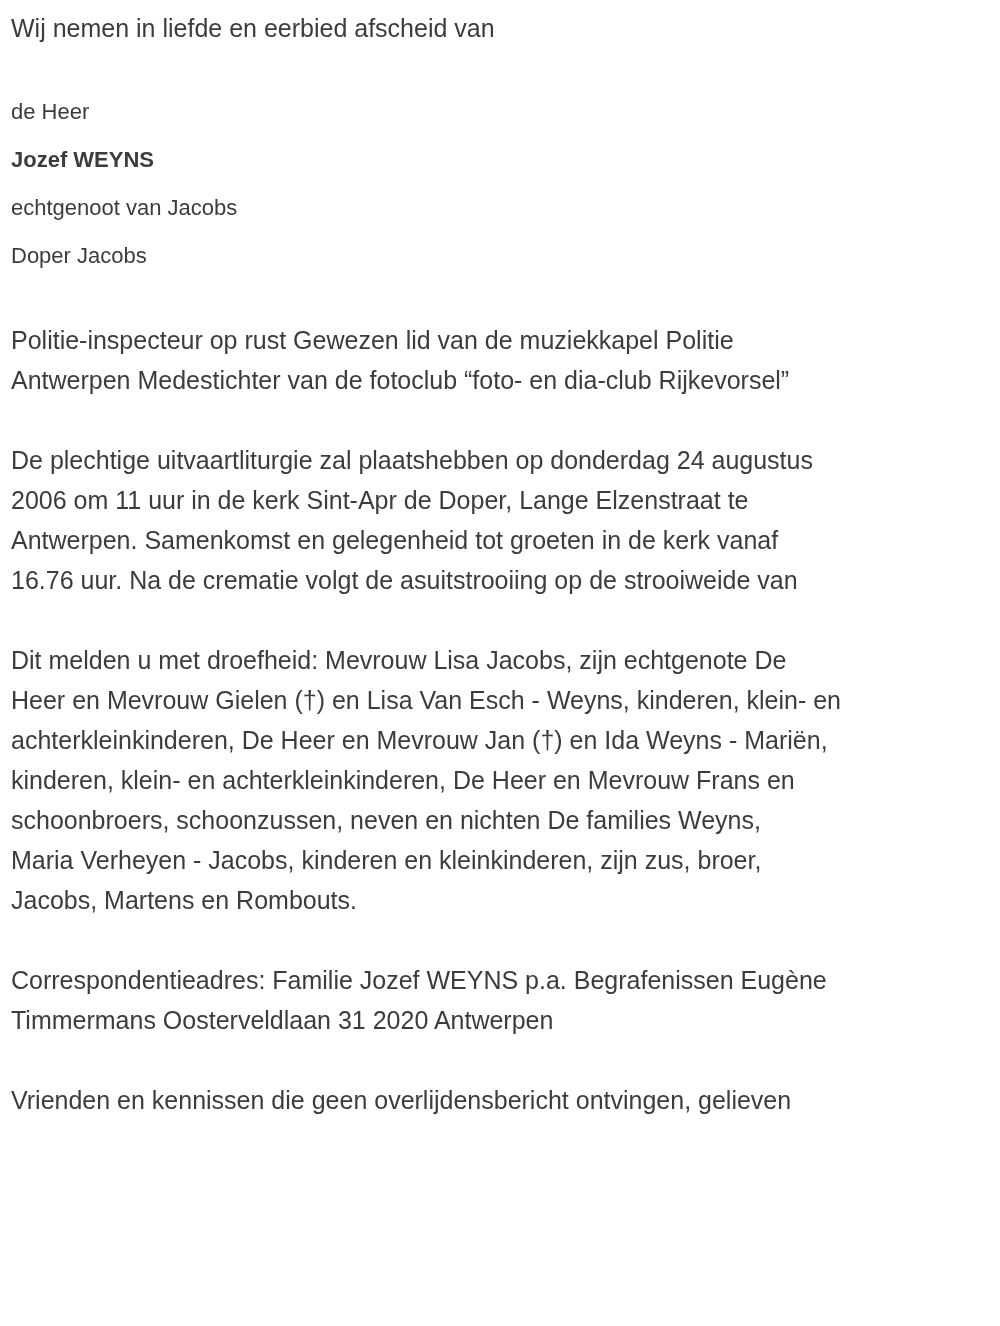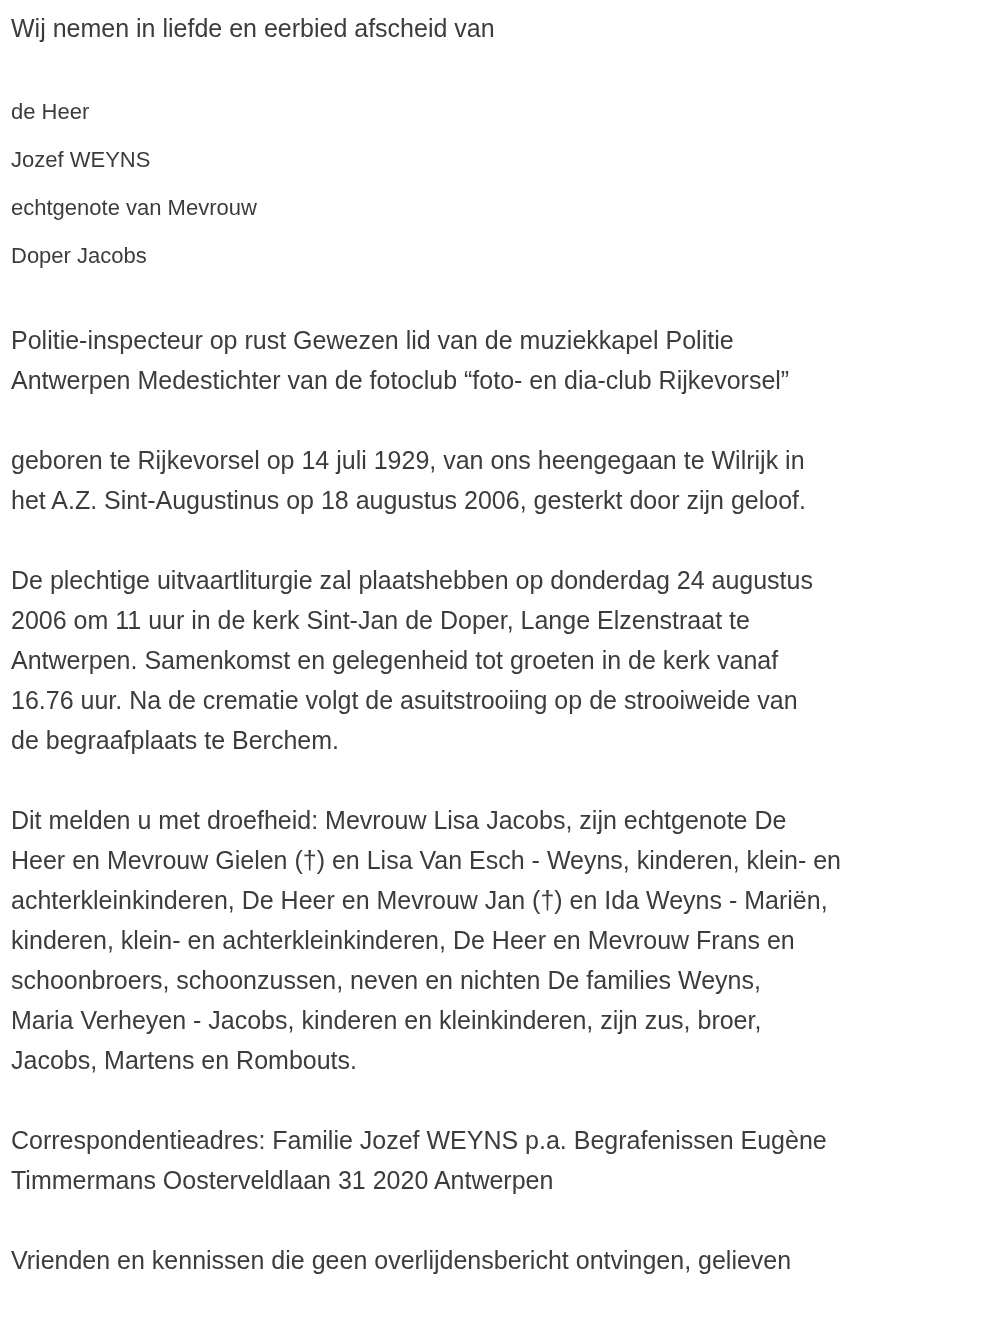--- a/index.html
+++ b/index.html
@@ -27,59 +27,54 @@
   }
   .header-block {
     margin-top: 40px;
   }
   .hline {
     font-size: 22px;
     line-height: 48px;
     white-space: pre;
   }
   .hline.bold {
-    font-weight: 400;
+    font-weight: 700;
   }
   .para {
     margin-top: 40px;
   }
   .line {
     font-size: 25px;
     line-height: 40px;
     white-space: pre;
   }
 </style>
 </head>
 <body>
 
 <div class="page">
   <div class="intro">Wij nemen in liefde en eerbied afscheid van</div>
 
   <div class="header-block">
       <div class="hline">de Heer</div>
       <div class="hline bold">Jozef WEYNS</div>
-      <div class="hline">echtgenote van Mevrouw</div>
+      <div class="hline">echtgenoot van Jacobs</div>
       <div class="hline">Doper Jacobs</div>
     </div>
 
   <div>
       <div class="para">
         <div class="line">Politie-inspecteur op rust Gewezen lid van de muziekkapel Politie</div>
         <div class="line">Antwerpen Medestichter van de fotoclub “foto- en dia-club Rijkevorsel”</div>
       </div>
       <div class="para">
-        <div class="line">geboren te Rijkevorsel op 14 juli 1929, van ons heengegaan te Wilrijk in</div>
-        <div class="line">het A.Z. Sint-Augustinus op 18 augustus 2006, gesterkt door zijn geloof.</div>
-      </div>
-      <div class="para">
         <div class="line">De plechtige uitvaartliturgie zal plaatshebben op donderdag 24 augustus</div>
-        <div class="line">2006 om 11 uur in de kerk Sint-Jan de Doper, Lange Elzenstraat te</div>
+        <div class="line">2006 om 11 uur in de kerk Sint-Apr de Doper, Lange Elzenstraat te</div>
         <div class="line">Antwerpen. Samenkomst en gelegenheid tot groeten in de kerk vanaf</div>
         <div class="line">16.76 uur. Na de crematie volgt de asuitstrooiing op de strooiweide van</div>
-        <div class="line">de begraafplaats te Berchem.</div>
       </div>
       <div class="para">
         <div class="line">Dit melden u met droefheid: Mevrouw Lisa Jacobs, zijn echtgenote De</div>
         <div class="line">Heer en Mevrouw Gielen (†) en Lisa Van Esch - Weyns, kinderen, klein- en</div>
         <div class="line">achterkleinkinderen, De Heer en Mevrouw Jan (†) en Ida Weyns - Mariën,</div>
         <div class="line">kinderen, klein- en achterkleinkinderen, De Heer en Mevrouw Frans en</div>
         <div class="line">schoonbroers, schoonzussen, neven en nichten De families Weyns,</div>
         <div class="line">Maria Verheyen - Jacobs, kinderen en kleinkinderen, zijn zus, broer,</div>
         <div class="line">Jacobs, Martens en Rombouts.</div>
       </div>

